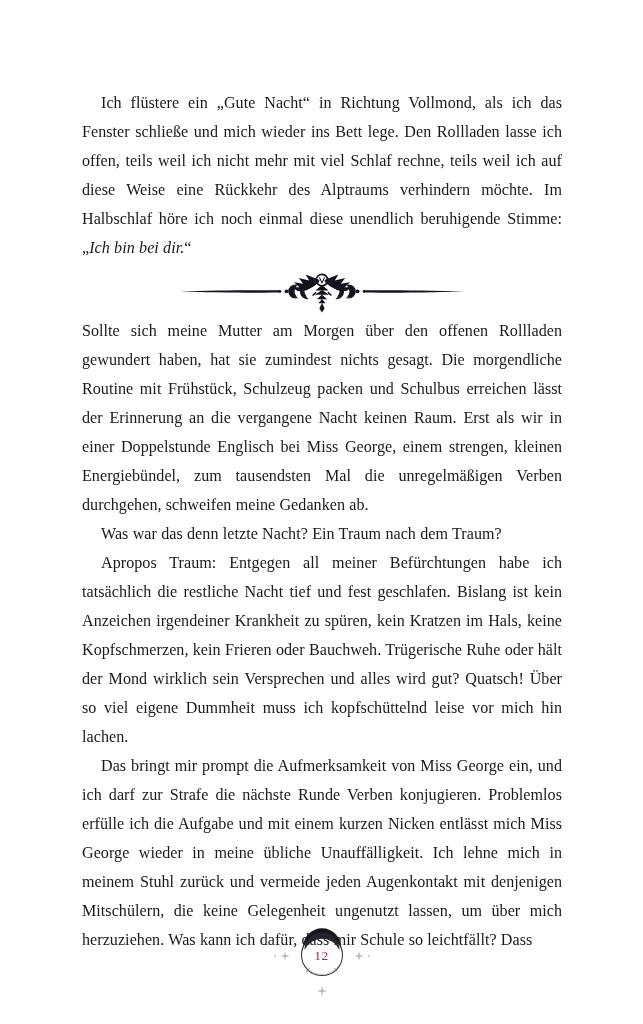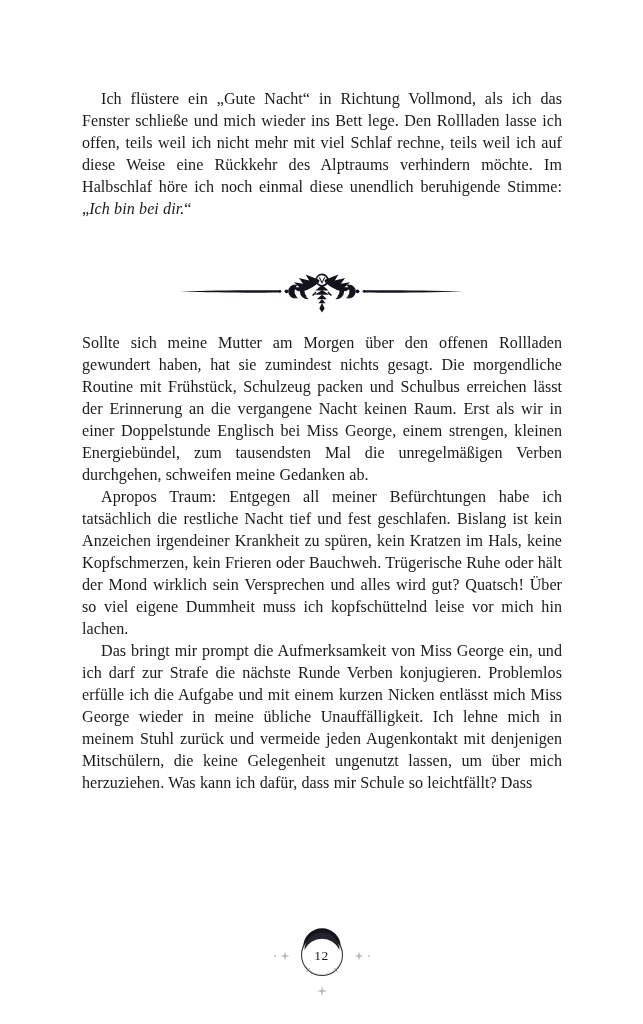--- a/index.html
+++ b/index.html
@@ -29,21 +29,21 @@
     left: 82px;
     top: 88px;
     width: 480px;
   }
 
   p.para {
     margin: 0;
     text-align: justify;
     text-justify: inter-word;
     font-size: 16.1px;
-    line-height: 22px;
+    line-height: 29px;
     letter-spacing: 0.04px;
     text-indent: 19px;
     word-spacing: 0.2px;
     -webkit-font-smoothing: antialiased;
   }
   p.para.no-indent { text-indent: 0; }
   p.para:last-child { margin-bottom: 0; }
 
   .italic { font-style: italic; }
 
@@ -84,21 +84,21 @@
   .folio-number {
     position: absolute;
     left: 0;
     top: 24px;
     width: 120px;
     text-align: center;
     font-family: "Liberation Serif", "DejaVu Serif", serif;
     font-size: 13.5px;
     font-variant: small-caps;
     letter-spacing: 0.6px;
-    color: #0f172a;
+    color: #be185d;
   }
 </style>
 </head>
 <body>
 
 <div class="page">
 
   <div class="text-column">
 
     <p class="para"><span>Ich flüstere ein „Gute Nacht“ in Richtung Vollmond, als ich das Fenster schließe und mich wieder ins Bett lege. Den Rollladen lasse ich offen, teils weil ich nicht mehr mit viel Schlaf rechne, teils weil ich auf diese Weise eine Rückkehr des Alptraums verhindern möchte. Im Halbschlaf höre ich noch einmal diese unendlich beruhigende Stimme: „</span><span class="italic">Ich bin bei dir.</span><span>“</span></p>
@@ -152,22 +152,23 @@
         <circle cx="185.5" cy="28.3" r="1.9"></circle>
         <circle cx="192.0" cy="28.3" r="1.35"></circle>
 
         <path d="M292 28.4 C260 27.4 222 27.0 192 27.2 L192 29.6 C222 29.8 260 29.4 292 28.4 Z"></path>
 
         <circle cx="108.0" cy="28.3" r="1.35"></circle>
       </g>
     </svg>
   </div>
 
-  <div class="text-column" style="top:332px;">
+  <div class="text-column" style="top:316px;">
     <p class="para no-indent">Sollte sich meine Mutter am Morgen über den offenen Rollladen gewundert haben, hat sie zumindest nichts gesagt. Die morgendliche Routine mit Frühstück, Schulzeug packen und Schulbus erreichen lässt der Erinnerung an die vergangene Nacht keinen Raum. Erst als wir in einer Doppelstunde Englisch bei Miss George, einem strengen, kleinen Energiebündel, zum tausendsten Mal die unregelmäßigen Verben durchgehen, schweifen meine Gedanken ab.</p>
+    <p class="para">Was war das denn letzte Nacht? Ein Traum nach dem Traum?</p>
     <p class="para">Apropos Traum: Entgegen all meiner Befürchtungen habe ich tatsächlich die restliche Nacht tief und fest geschlafen. Bislang ist kein Anzeichen irgendeiner Krankheit zu spüren, kein Kratzen im Hals, keine Kopfschmerzen, kein Frieren oder Bauchweh. Trügerische Ruhe oder hält der Mond wirklich sein Versprechen und alles wird gut? Quatsch! Über so viel eigene Dummheit muss ich kopfschüttelnd leise vor mich hin lachen.</p>
     <p class="para">Das bringt mir prompt die Aufmerksamkeit von Miss George ein, und ich darf zur Strafe die nächste Runde Verben konjugieren. Problemlos erfülle ich die Aufgabe und mit einem kurzen Nicken entlässt mich Miss George wieder in meine übliche Unauffälligkeit. Ich lehne mich in meinem Stuhl zurück und vermeide jeden Augenkontakt mit denjenigen Mitschülern, die keine Gelegenheit ungenutzt lassen, um über mich herzuziehen. Was kann ich dafür, dass mir Schule so leichtfällt? Dass</p>
   </div>
 
   <div class="folio-wrap">
     <div class="folio-inner">
       <svg width="120" height="86" viewBox="0 0 120 86" fill="none" aria-hidden="true">
 
         <circle cx="60" cy="31" r="20.5" stroke="#3a3a44" stroke-width="1.1" fill="none"></circle>
 

